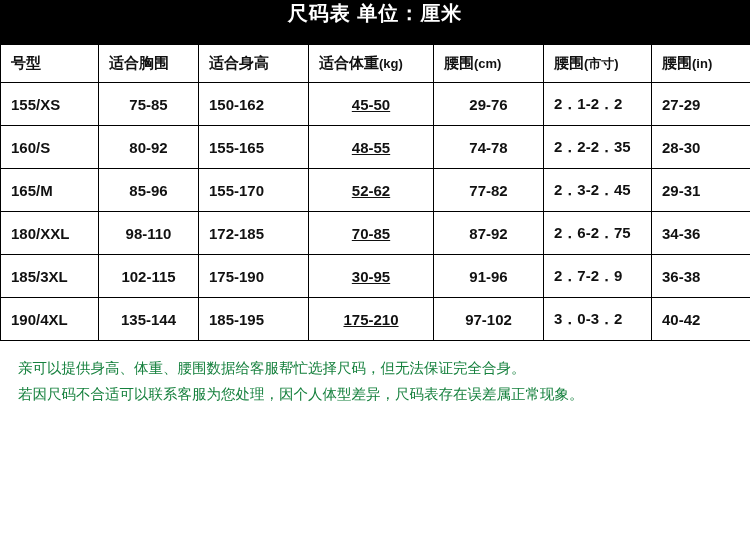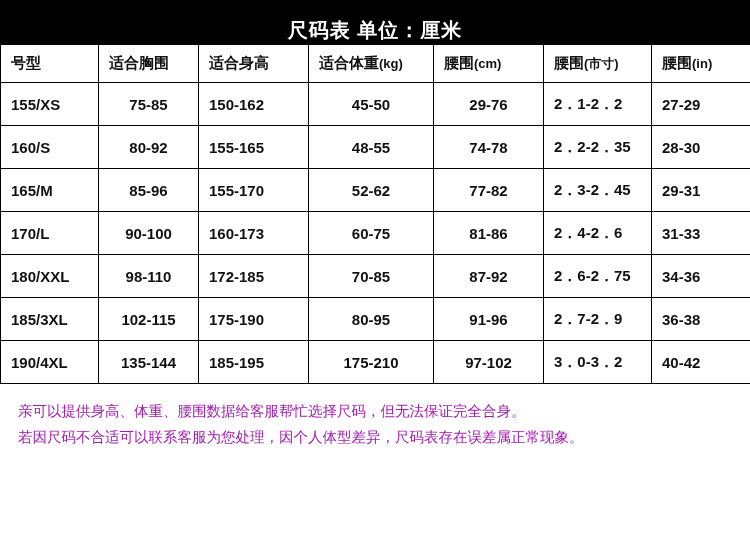--- a/index.html
+++ b/index.html
@@ -18,21 +18,21 @@
     width: 750px;
     height: 540px;
     position: relative;
     box-sizing: border-box;
   }
   .title-bar {
     height: 44px;
     background: #000000;
     color: #ffffff;
     display: flex;
-    align-items: flex-end;
+    align-items: flex-start;
     justify-content: center;
     font-size: 20px;
     font-weight: bold;
     letter-spacing: 1px;
   }
   table.size-table {
     width: 750px;
     border-collapse: collapse;
     table-layout: fixed;
   }
@@ -62,32 +62,32 @@
   col.c1 { width: 100px; }
   col.c2 { width: 110px; }
   col.c3 { width: 125px; }
   col.c4 { width: 110px; }
   col.c5 { width: 108px; }
   col.c6 { width: 99px; }
 
   td.col-0 { text-align: left; }
   td.col-1 { text-align: center; }
   td.col-2 { text-align: left; }
-  td.col-3 { text-align: center; }
+  td.col-3 { text-align: center; text-decoration: underline; }
   td.col-4 { text-align: center; }
   td.col-5 { text-align: left; }
   td.col-6 { text-align: left; }
 
   th.col-3, th.col-4 { text-align: left; }
 
   .footnotes {
     padding: 14px 18px 0 18px;
     font-size: 14.5px;
     line-height: 26px;
-    color: #a21caf;
+    color: #15803d;
   }
   .footnotes p {
     margin: 0;
   }
 </style>
 </head>
 <body>
 
 <div class="page">
 
@@ -138,42 +138,33 @@
       <tr>
         <td class="col-0">165/M</td>
         <td class="col-1">85-96</td>
         <td class="col-2">155-170</td>
         <td class="col-3">52-62</td>
         <td class="col-4">77-82</td>
         <td class="col-5">2．3-2．45</td>
         <td class="col-6">29-31</td>
       </tr>
       <tr>
-        <td class="col-0">170/L</td>
-        <td class="col-1">90-100</td>
-        <td class="col-2">160-173</td>
-        <td class="col-3">60-75</td>
-        <td class="col-4">81-86</td>
-        <td class="col-5">2．4-2．6</td>
-        <td class="col-6">31-33</td>
-      </tr>
-      <tr>
         <td class="col-0">180/XXL</td>
         <td class="col-1">98-110</td>
         <td class="col-2">172-185</td>
         <td class="col-3">70-85</td>
         <td class="col-4">87-92</td>
         <td class="col-5">2．6-2．75</td>
         <td class="col-6">34-36</td>
       </tr>
       <tr>
         <td class="col-0">185/3XL</td>
         <td class="col-1">102-115</td>
         <td class="col-2">175-190</td>
-        <td class="col-3">80-95</td>
+        <td class="col-3">30-95</td>
         <td class="col-4">91-96</td>
         <td class="col-5">2．7-2．9</td>
         <td class="col-6">36-38</td>
       </tr>
       <tr>
         <td class="col-0">190/4XL</td>
         <td class="col-1">135-144</td>
         <td class="col-2">185-195</td>
         <td class="col-3">175-210</td>
         <td class="col-4">97-102</td>

